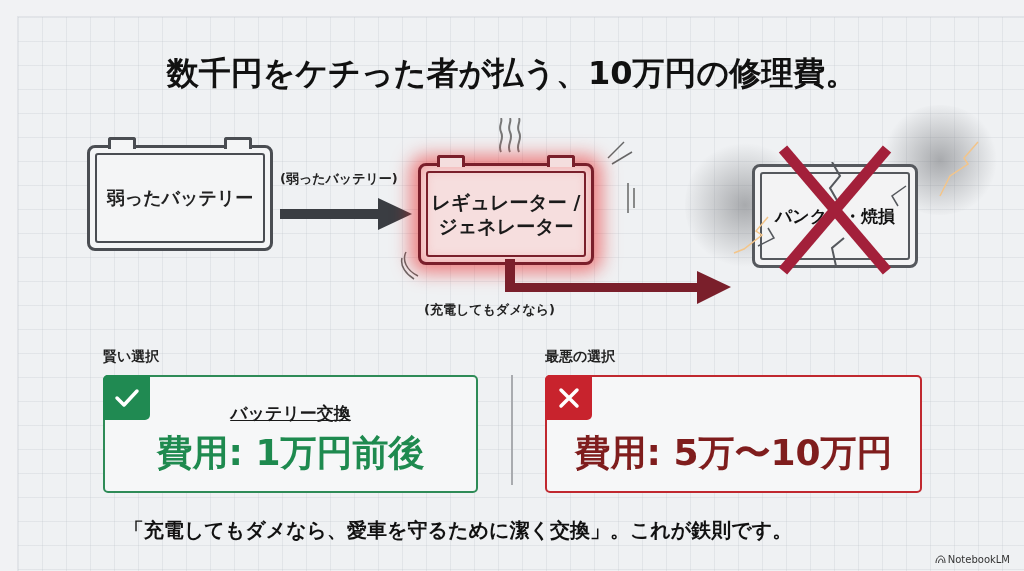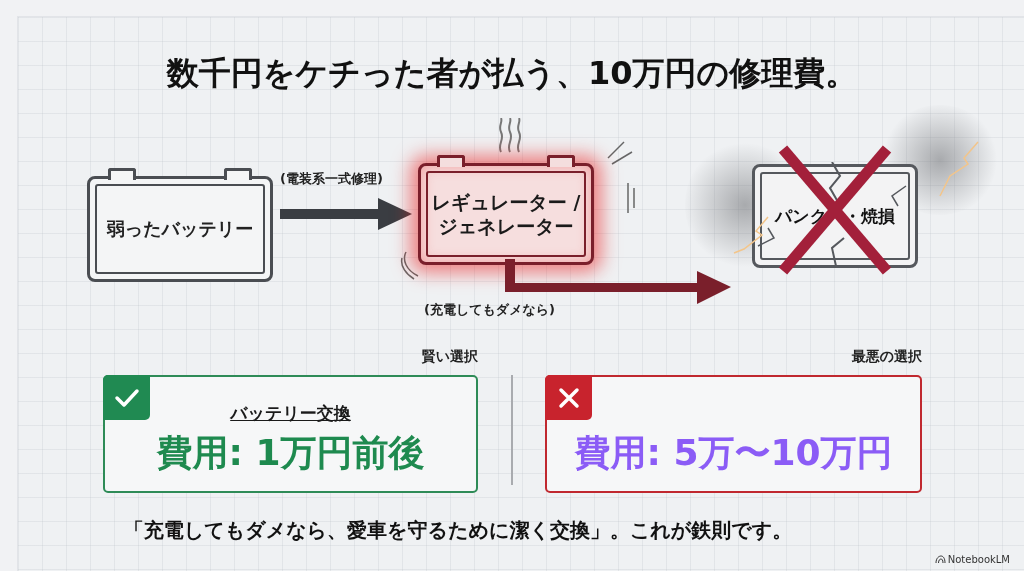--- a/index.html
+++ b/index.html
@@ -20,44 +20,44 @@
   }
   .title {
     position:absolute; left:0; width:1024px; top:52px; text-align:center;
     font-size:32px; font-weight:bold; color:#111; letter-spacing:0px;
   }
   
   .batt { position:absolute; border:3px solid #4a4d52; border-radius:8px; background:#f4f5f6; }
   .batt .inner { position:absolute; left:5px; top:5px; right:5px; bottom:5px; border:2px solid #4a4d52; border-radius:3px;
     display:flex; align-items:center; justify-content:center; text-align:center; }
   .batt .term { position:absolute; top:-11px; width:22px; height:9px; border:3px solid #4a4d52; border-bottom:none; border-radius:3px 3px 0 0; background:#f4f5f6; }
-  .b1 { left:87px; top:176px; width:180px; height:100px; }
+  .b1 { left:87px; top:145px; width:180px; height:100px; }
   .b1 .inner span { font-size:18px; font-weight:bold; color:#222; }
   .b2 { left:418px; top:163px; width:170px; height:96px; border-color:#7a1f2b;
         box-shadow:0 0 18px 8px rgba(235,40,40,0.55), inset 0 0 14px rgba(235,60,60,0.4); background:#f6dede; }
   .b2 .inner { border-color:#7a1f2b; }
   .b2 .term { border-color:#7a1f2b; background:#f4dede; }
   .b2 .inner span { font-size:19px; font-weight:bold; color:#1a1a1a; line-height:24px; }
   .b3 { left:752px; top:164px; width:160px; height:98px; border-color:#55585d; background:#f3f3f4; }
   .b3 .inner { border-color:#55585d; }
   .b3 .inner span { font-size:17px; font-weight:bold; color:#111; }
   .label-small { position:absolute; font-size:13px; font-weight:bold; color:#222; }
   .smoke { position:absolute; border-radius:50%; background:radial-gradient(circle, rgba(110,112,116,0.55), rgba(140,142,146,0.0) 70%); }
-  .sec-label { position:absolute; font-size:14px; font-weight:bold; color:#222; text-align:right; }
+  .sec-label { position:absolute; font-size:14px; font-weight:bold; color:#222; text-align:left; }
   .card { position:absolute; background:#f6f7f8; border-radius:5px; }
   .card.good { left:103px; top:375px; width:371px; height:114px; border:2px solid #2e8b57; }
   .card.bad { left:545px; top:375px; width:373px; height:114px; border:2px solid #c0282f; }
   .card .badge { position:absolute; left:-2px; top:-2px; width:47px; height:45px; border-radius:5px 0 5px 0;
     display:flex; align-items:center; justify-content:center; }
   .card.good .badge { background:#208a52; }
   .card.bad .badge { background:#c8232d; }
   .card .name { position:absolute; left:0; right:0; top:25px; text-align:center; font-size:17px; font-weight:bold; color:#1a1a1a;text-decoration:underline; }
   .card .cost { position:absolute; left:0; right:0; top:52px; text-align:center; font-size:36px; font-weight:bold; }
   .card.good .cost { color:#1e8a4f; }
-  .card.bad .cost { color:#8b5cf6; }
+  .card.bad .cost { color:#7f1d1d; }
   .divider { position:absolute; left:511px; top:375px; width:2px; height:110px; background:#a9abaf; }
   .footer { position:absolute; left:0; width:916px; top:517px; text-align:center; font-size:20px; font-weight:bold; color:#111; }
   .brand { position:absolute; right:14px; bottom:6px; font-size:10px; color:#333; display:flex; align-items:center; gap:2px; }
 </style>
 </head>
 <body>
 
 <div class="slide"></div>
 
 <div class="title">数千円をケチった者が払う、10万円の修理費。</div>
@@ -67,21 +67,21 @@
   <div class="term" style="right:18px;"></div>
   <div class="inner">
       <span>弱ったバッテリー</span>
     </div>
 </div>
 
 <svg style="position:absolute;left:280px;top:196px;" width="132" height="36" viewBox="0 0 132 36">
   <rect x="0" y="13" width="100" height="10" fill="#3a3d42"></rect>
   <polygon points="98,2 132,18 98,34" fill="#3a3d42"></polygon>
 </svg>
-<div class="label-small" style="left:280px;top:170px;">(電装系一式修理)</div>
+<div class="label-small" style="left:280px;top:170px;">(弱ったバッテリー)</div>
 
 <svg style="position:absolute;left:495px;top:118px;" width="30" height="36" viewBox="0 0 30 36">
   <path d="M6 34 C2 26 10 22 6 14 C3 8 8 4 6 0" stroke="#777" stroke-width="2" fill="none"></path>
   <path d="M15 34 C11 26 19 22 15 14 C12 8 17 4 15 0" stroke="#777" stroke-width="2" fill="none"></path>
   <path d="M24 34 C20 26 28 22 24 14 C21 8 26 4 24 0" stroke="#777" stroke-width="2" fill="none"></path>
 </svg>
 <svg style="position:absolute;left:598px;top:138px;" width="40" height="90" viewBox="0 0 40 90">
   <path d="M10 20 L26 4" stroke="#666" stroke-width="1.5"></path>
   <path d="M14 26 L34 14" stroke="#666" stroke-width="1.5"></path>
   <path d="M30 45 L30 75" stroke="#666" stroke-width="1.5"></path>

